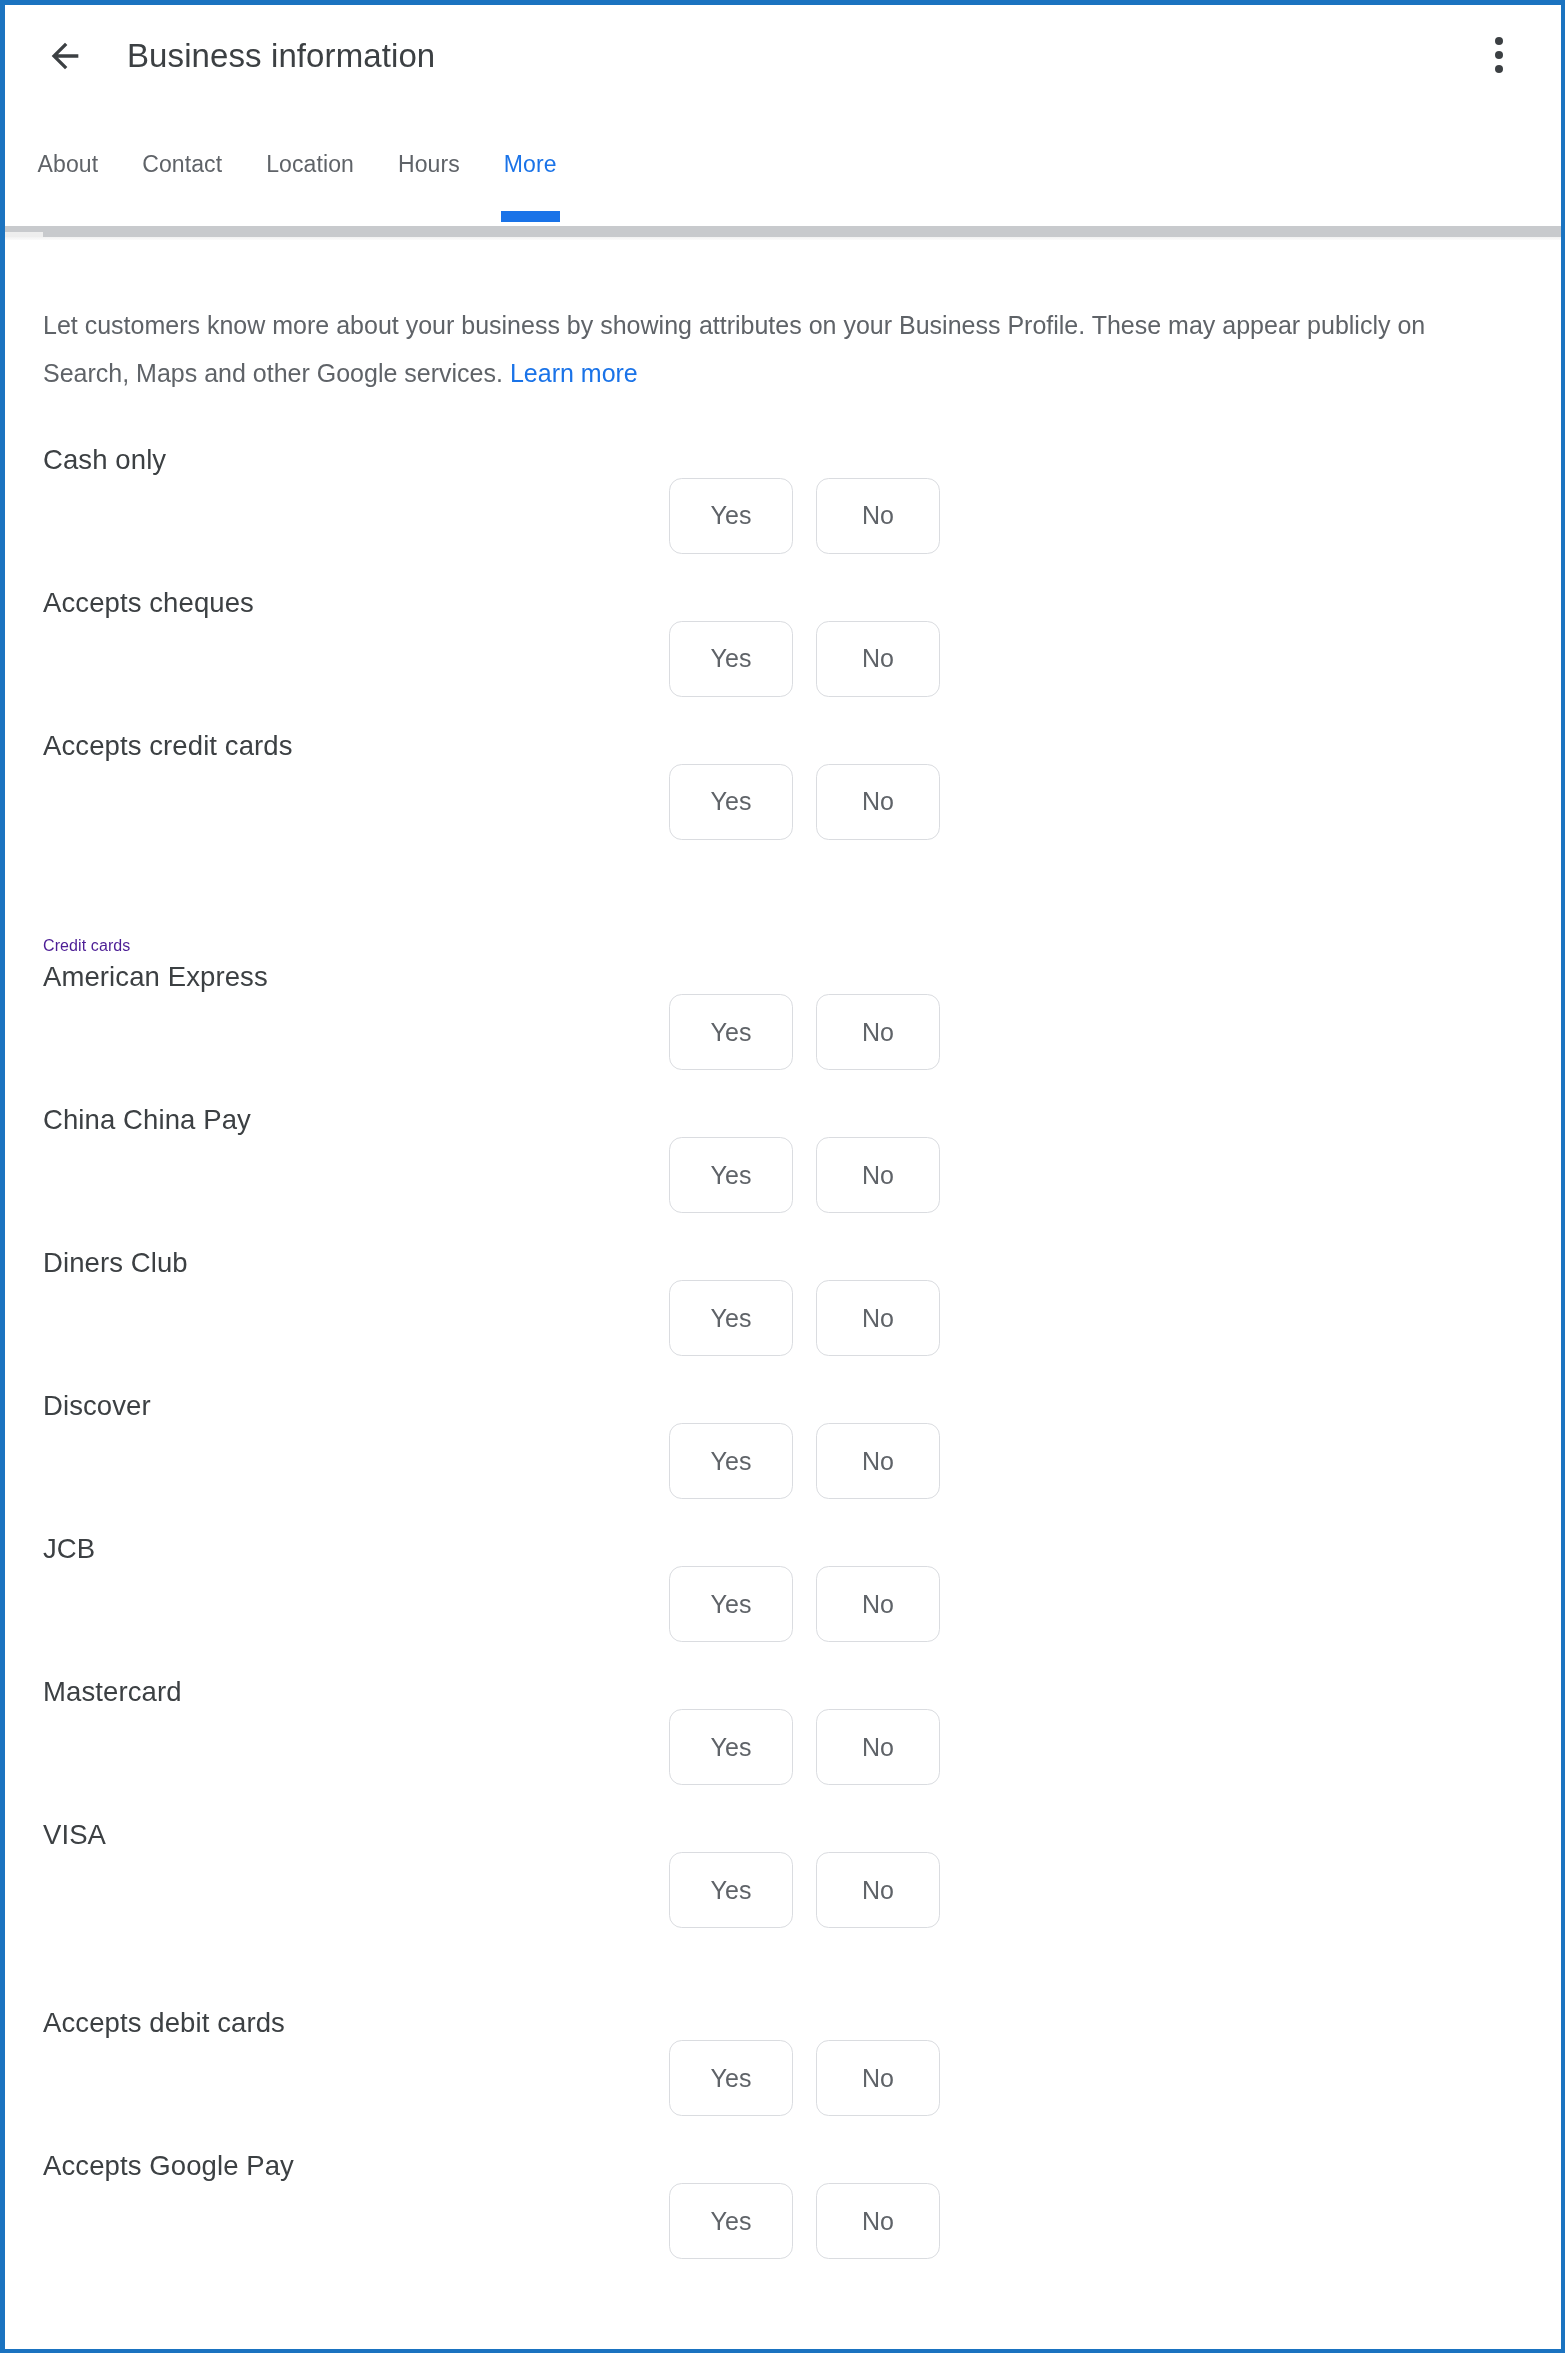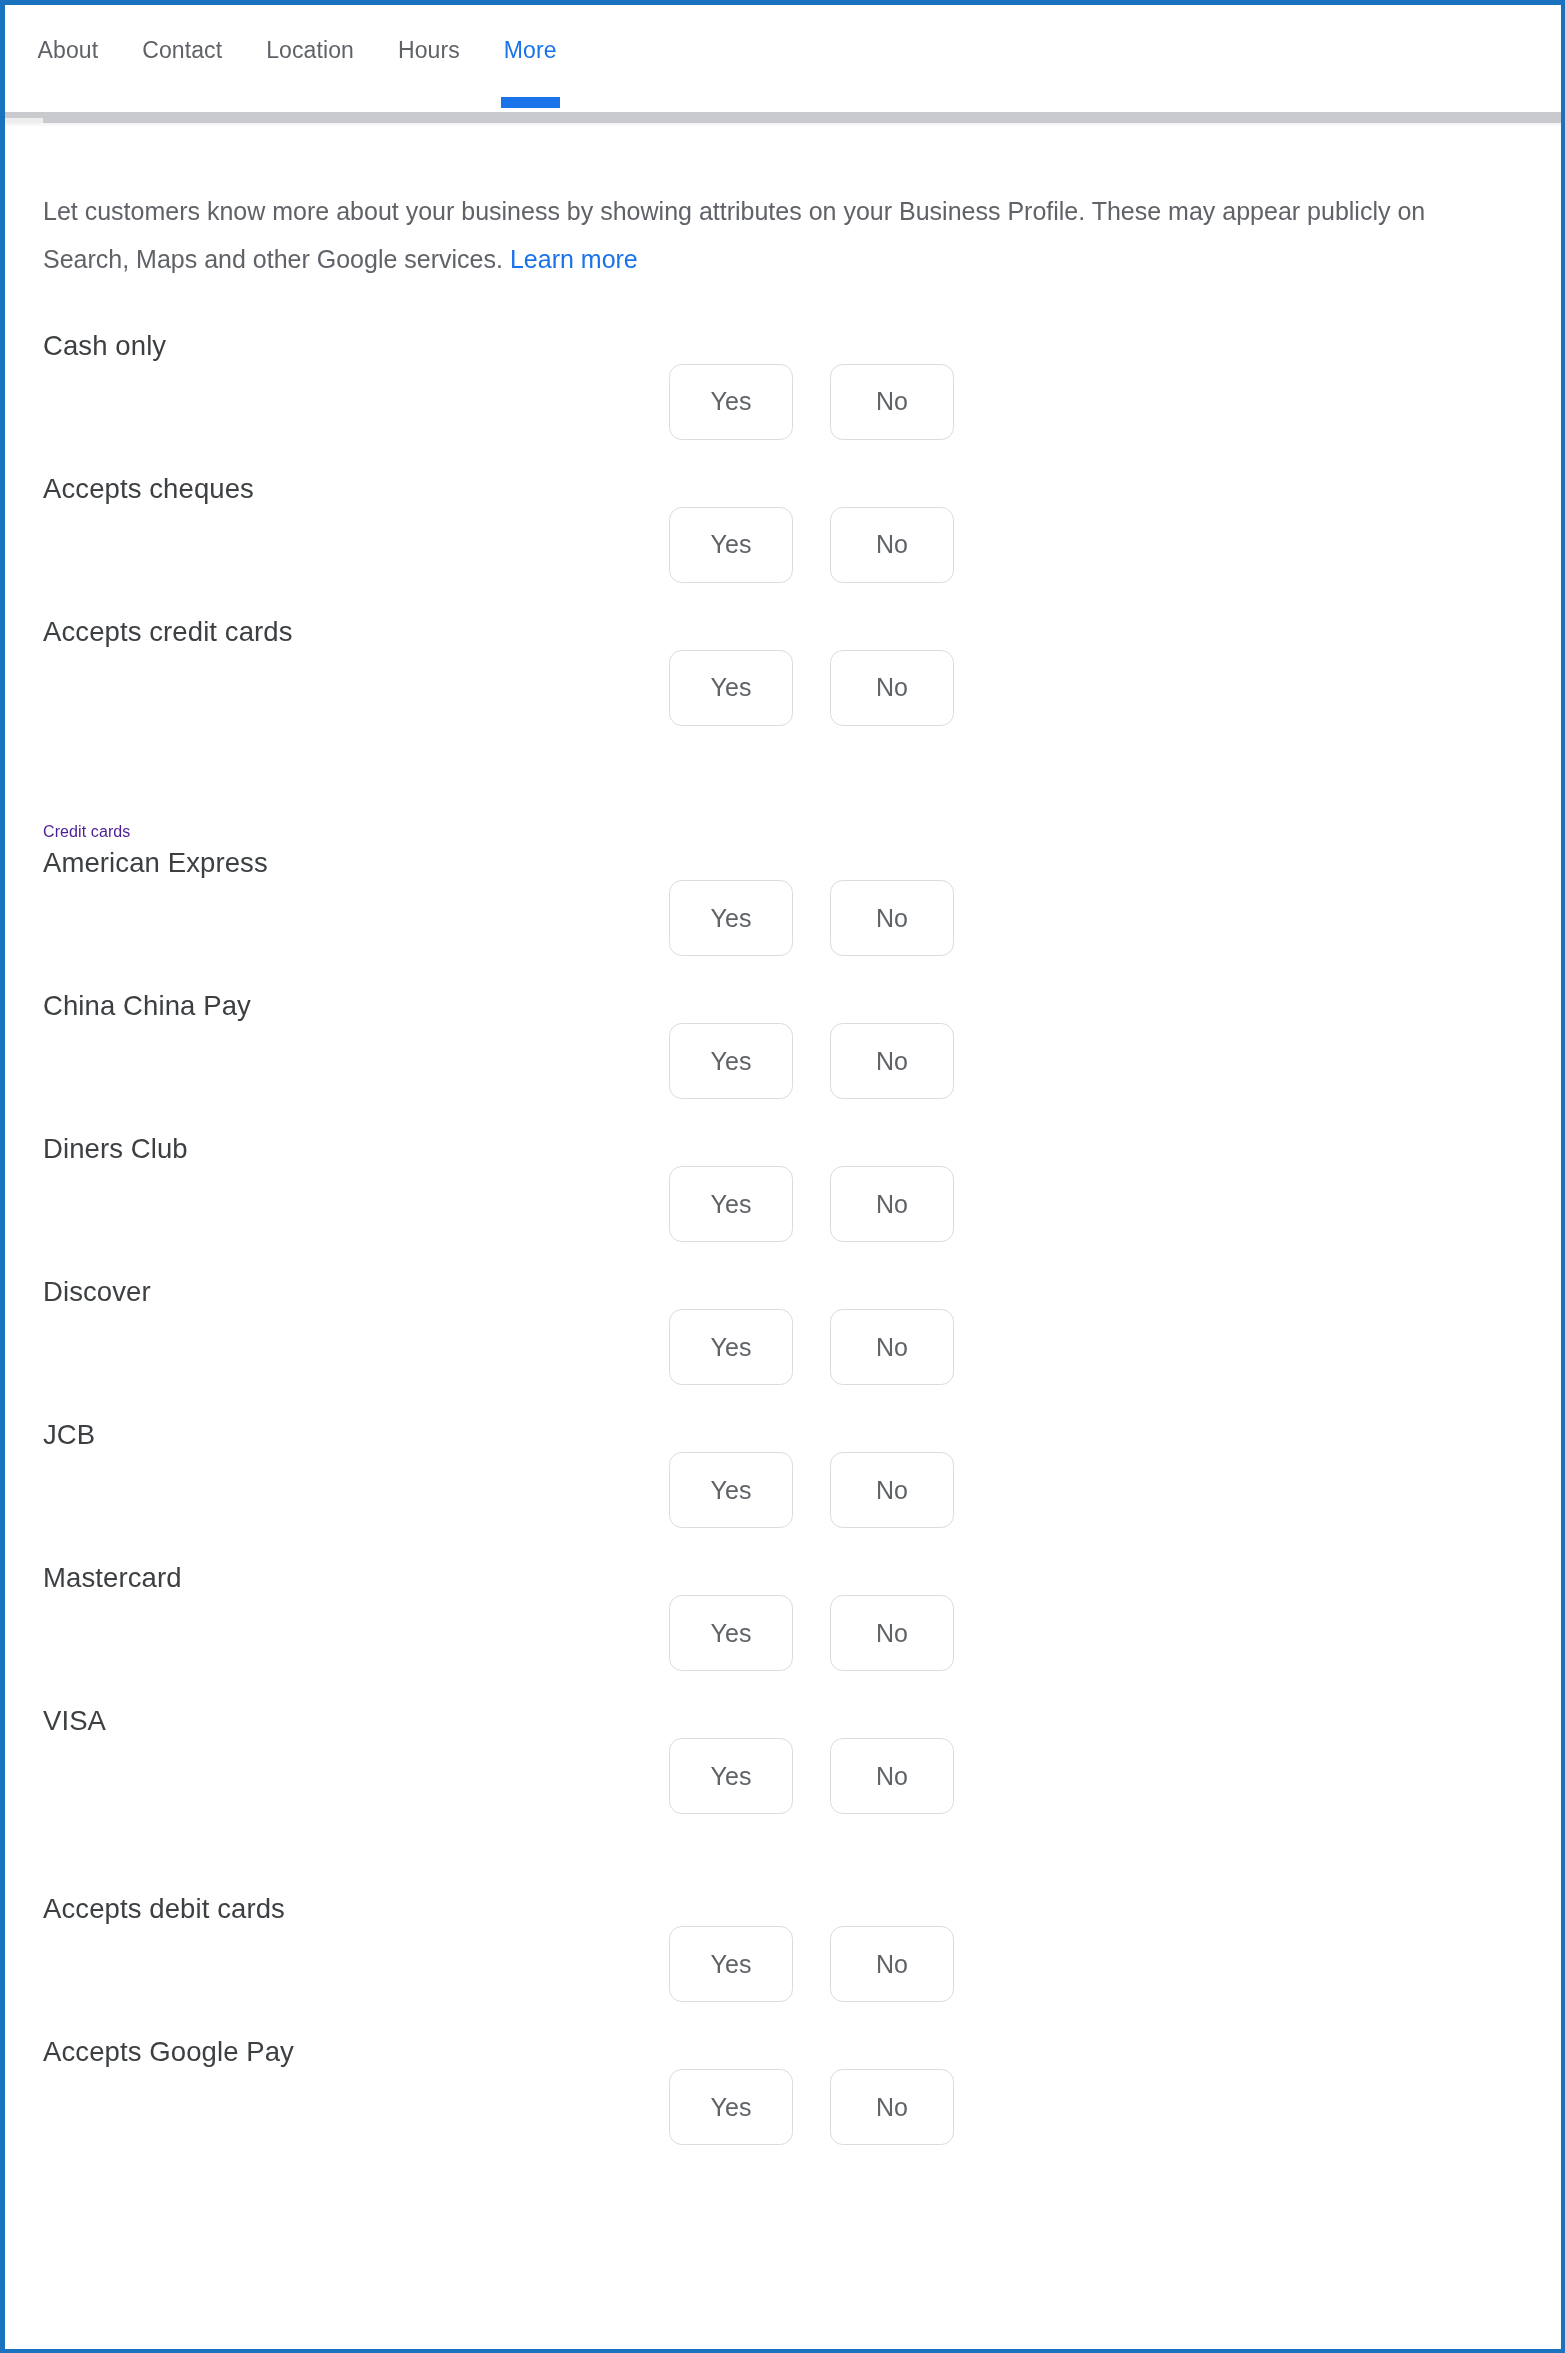--- a/index.html
+++ b/index.html
@@ -186,21 +186,21 @@
     letter-spacing: 0.1px;
     white-space: nowrap;
     flex: 0 0 auto;
   }
   .choice-group {
     position: absolute;
     left: 624px;
     top: 50%;
     transform: translateY(-50%);
     display: flex;
-    gap: 37px;
+    gap: 23px;
     padding-left: 40px;
   }
   .choice-btn {
     width: 124px;
     height: 76px;
     border: 1.6px solid #dadce0;
     border-radius: 12.7px;
     background: #ffffff;
     color: #5f6368;
     font-size: 25px;
@@ -222,20 +222,38 @@
   }
 
   .group-gap { height: 45px; }
 </style>
 </head>
 <body>
 
 <div id="frame">
   <div id="page">
 
+    <div id="appbar">
+
+      <div id="back-btn">
+        <span>
+          <svg width="40" height="40" viewBox="0 0 24 24" aria-hidden="true">
+            <path d="M20 11H7.83l5.59-5.59L12 4l-8 8 8 8 1.41-1.41L7.83 13H20v-2z" fill="#3c4043"></path>
+          </svg>
+        </span>
+      </div>
+
+      <div id="appbar-title">Business information</div>
+
+      <div id="overflow-btn">
+        <span class="dot"></span>
+        <span class="dot"></span>
+        <span class="dot"></span>
+      </div>
+    </div>
 
     <div id="tabbar">
       <button class="tab">About</button>
       <button class="tab">Contact</button>
       <button class="tab">Location</button>
       <button class="tab">Hours</button>
       <button class="tab active">More</button>
     </div>
 
     <div id="tab-divider">

